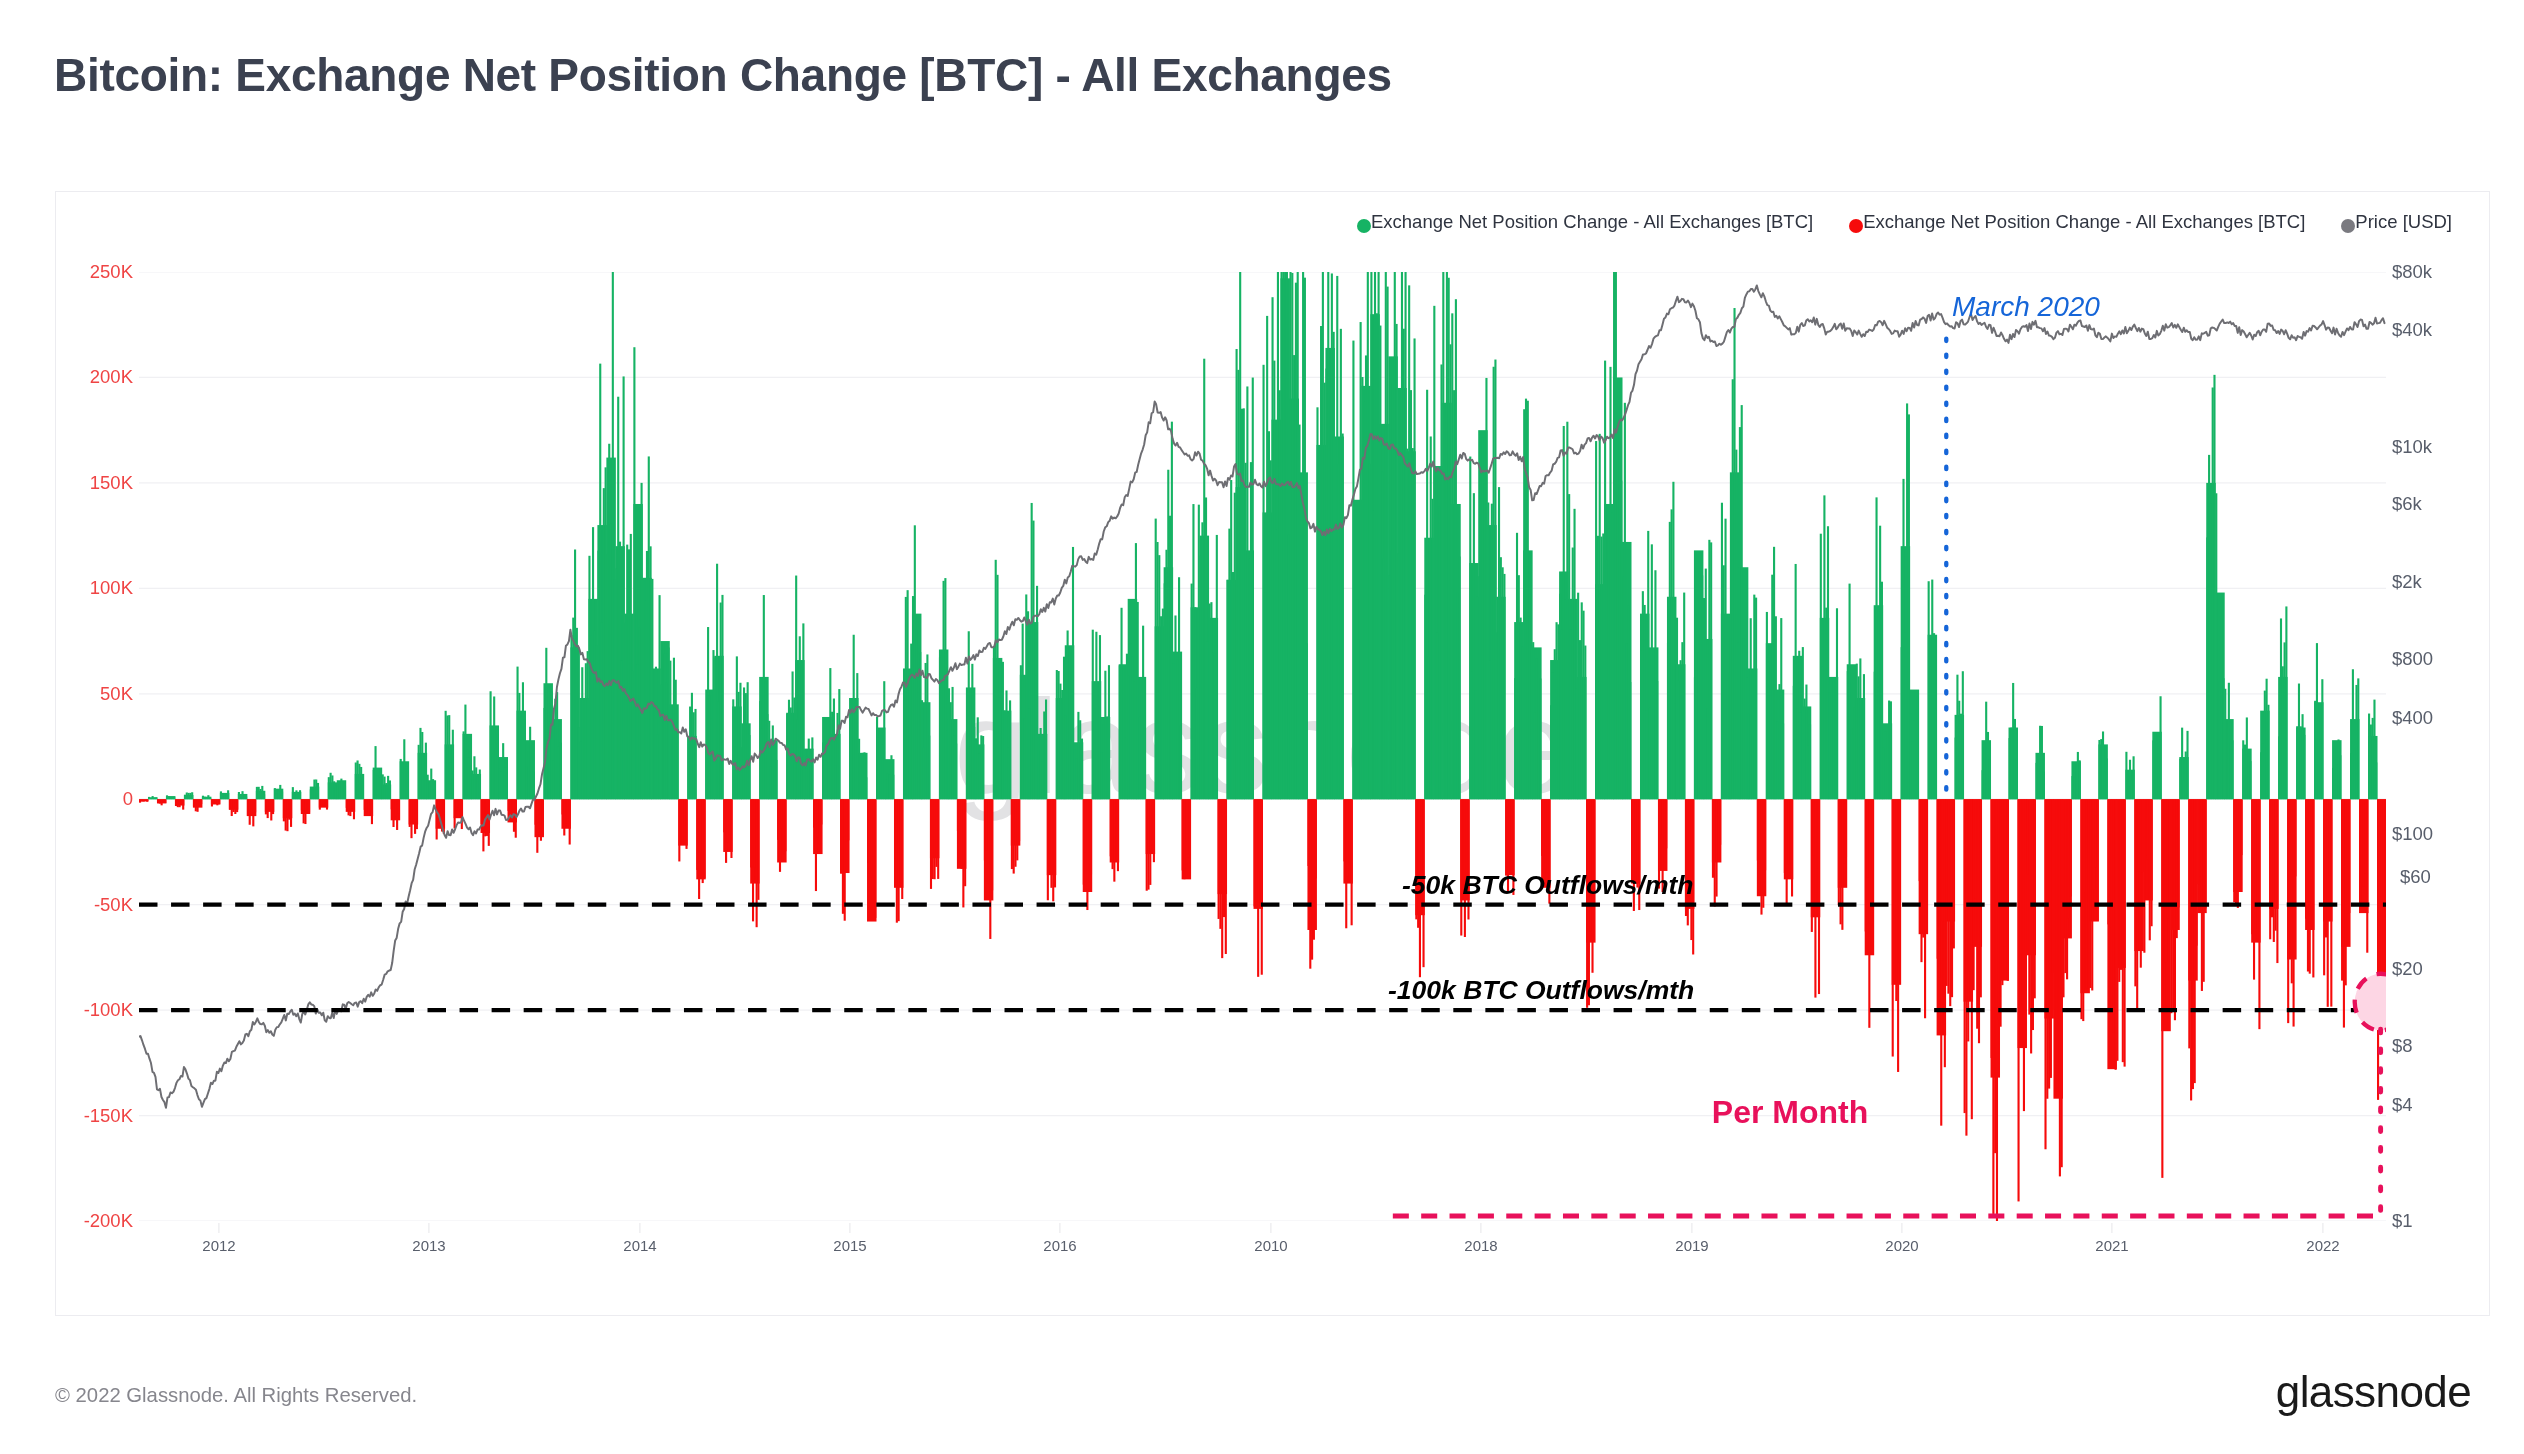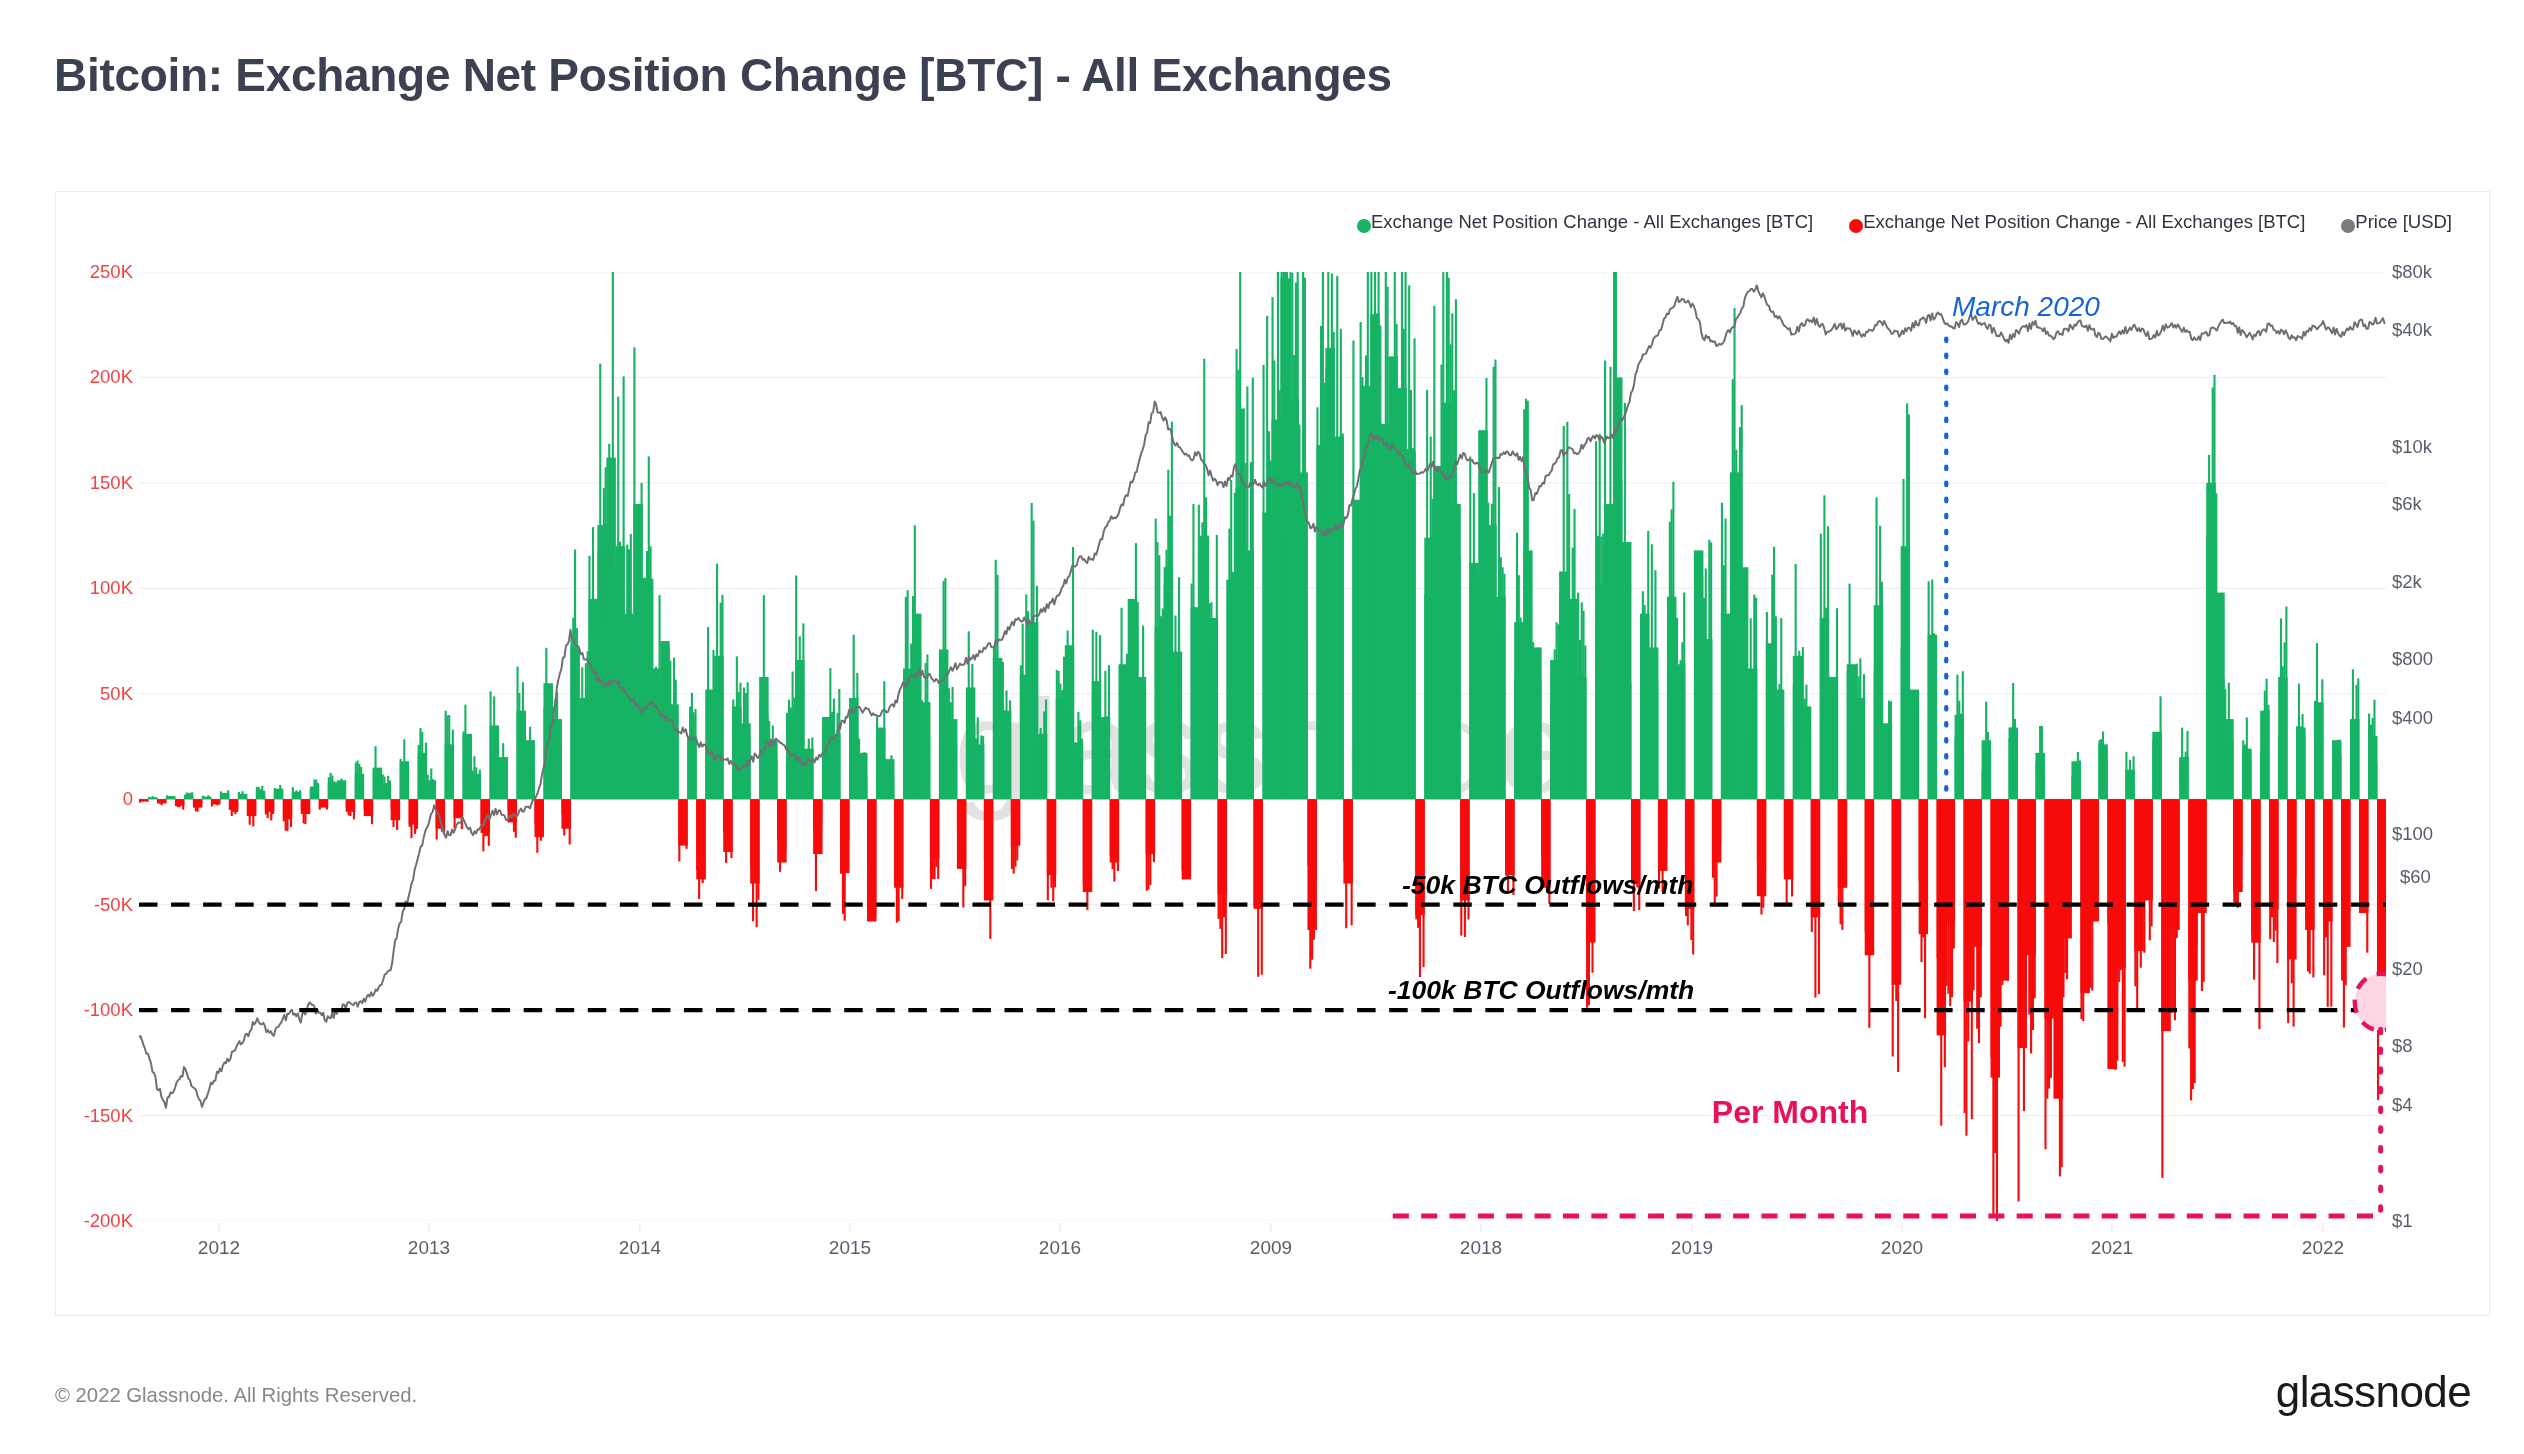--- a/index.html
+++ b/index.html
@@ -63,21 +63,21 @@
   }
   .ytick-left-wrap { position:absolute; left: 0px; top:80px; width: 77px; height:949px; }
   .ytick-right-wrap { position:absolute; left: 2336px; top:80px; width: 99px; height:949px; }
   .ytick-r {
     position:absolute; left: 0; transform: translateY(-50%);
     font-size: 18.5px; color: #585e6b; white-space: nowrap;
   }
   .xtick-wrap { position:absolute; left:83px; top:1031px; width:2247px; height:43px; }
   .xtick {
     position:absolute; transform: translateX(-50%);
-    font-size: 19px; color: #585e6b; white-space: nowrap; top: 13.6px;
+    font-size: 15px; color: #585e6b; white-space: nowrap; top: 13.6px;
   }
   .xtick-mark {
     position:absolute; top:0; width:1.2px; height:10px; background:#e6e6ea;
     transform: translateX(-50%);
   }
 
   
   .ann { position: absolute; z-index: 4; pointer-events:none; }
   .ann-outflow {
     font-size: 26.5px; font-weight: 700; font-style: italic;
@@ -160,21 +160,21 @@
         <div class="xtick" style="left: 80px;">2012</div>
         <div class="xtick-mark" style="left: 290px;"></div>
         <div class="xtick" style="left: 290px;">2013</div>
         <div class="xtick-mark" style="left: 501px;"></div>
         <div class="xtick" style="left: 501px;">2014</div>
         <div class="xtick-mark" style="left: 711px;"></div>
         <div class="xtick" style="left: 711px;">2015</div>
         <div class="xtick-mark" style="left: 921px;"></div>
         <div class="xtick" style="left: 921px;">2016</div>
         <div class="xtick-mark" style="left: 1132px;"></div>
-        <div class="xtick" style="left: 1132px;">2009</div>
+        <div class="xtick" style="left: 1132px;">2010</div>
         <div class="xtick-mark" style="left: 1342px;"></div>
         <div class="xtick" style="left: 1342px;">2018</div>
         <div class="xtick-mark" style="left: 1553px;"></div>
         <div class="xtick" style="left: 1553px; text-align: right;">2019</div>
         <div class="xtick-mark" style="left: 1763px;"></div>
         <div class="xtick" style="left: 1763px;">2020</div>
         <div class="xtick-mark" style="left: 1973px;"></div>
         <div class="xtick" style="left: 1973px;">2021</div>
         <div class="xtick-mark" style="left: 2184px;"></div>
         <div class="xtick" style="left: 2184px;">2022</div>

